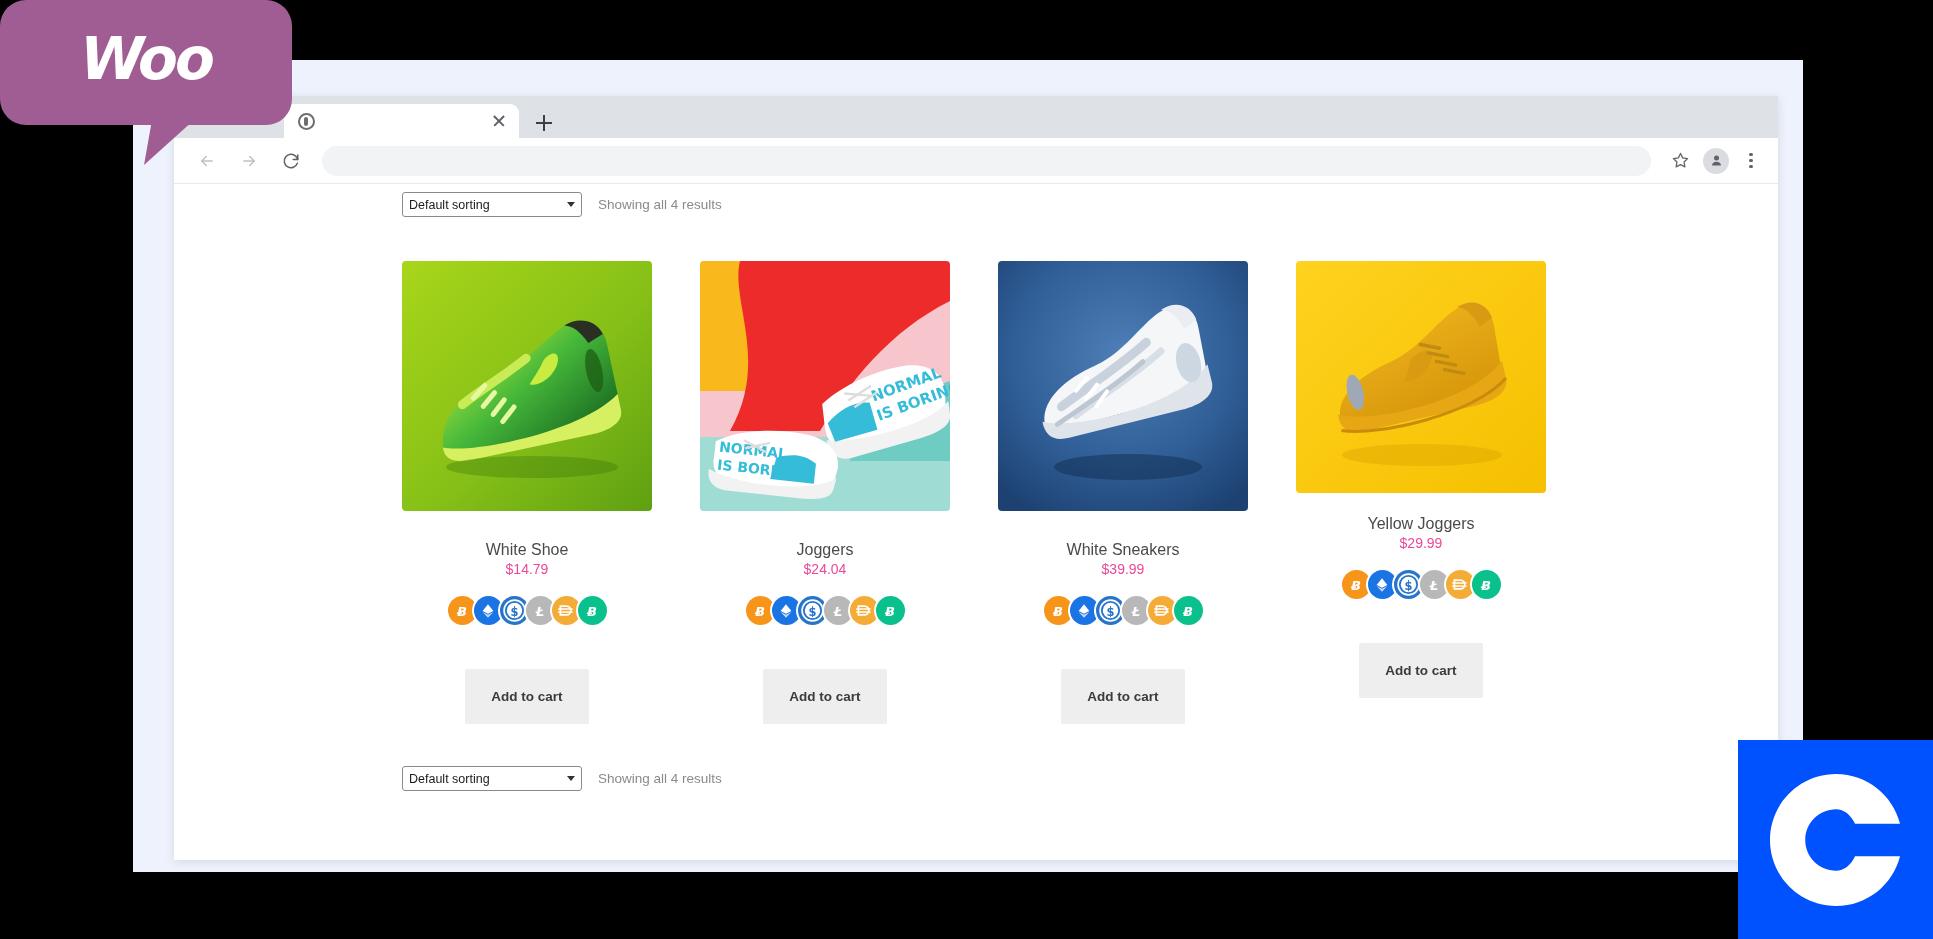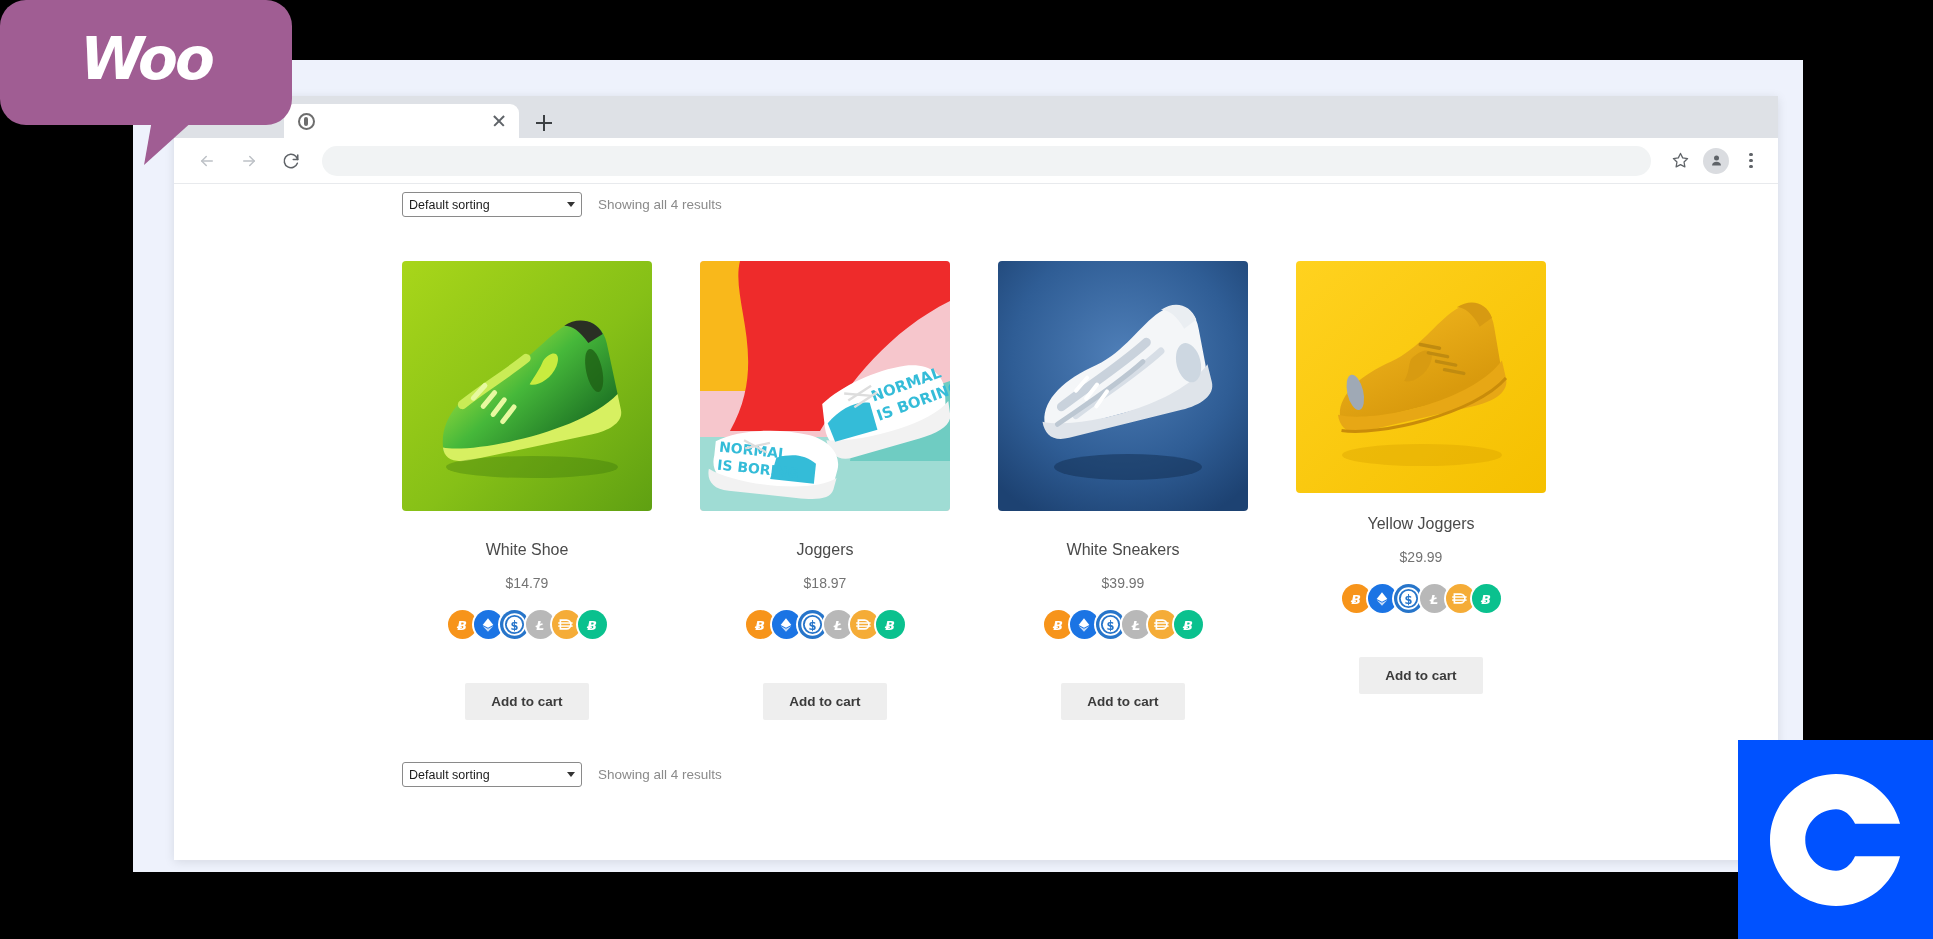--- a/index.html
+++ b/index.html
@@ -130,35 +130,35 @@
   }
   .product-img{
     width:250px;height:250px;border-radius:4px;overflow:hidden;
     position:relative;
   }
   .product-img svg{display:block;width:100%;height:100%;}
   .product-title{
     margin-top:30px;font-size:16px;color:#4a4a4a;font-weight:400;
   }
   .product-price{
-    margin-top:16px;font-size:14px;color:#737373;
+    margin-top:2px;font-size:14px;color:#ec4899;
   }
   .crypto-row{
     margin-top:19px;display:flex;align-items:center;
   }
   .crypto-icon{
     width:29px;height:29px;border-radius:50%;
     display:flex;align-items:center;justify-content:center;
     margin-left:-3px;cursor:pointer;position:relative;
     box-shadow:0 0 0 2px #ffffff;
   }
   .crypto-icon:first-child{margin-left:0;}
   .crypto-icon svg{display:block;}
   .add-to-cart{
-    margin-top:44px;padding:11px 26px;background:#eeeeee;
+    margin-top:44px;padding:20px 26px;background:#eeeeee;
     font-size:13.5px;color:#3b3b3b;border:none;border-radius:2px;
     cursor:pointer;font-family:"Liberation Sans", sans-serif;
     font-weight:700;
   }
   .card-shift-up .product-img{height:232px;}
   .card-shift-up .product-title{margin-top:22px;}
 
   #bottom-sorting{margin-top:42px;}
 
   
@@ -363,21 +363,21 @@
                   <text x="18" y="214">IS BORING</text>
               </g>
               <g stroke="#dddddd" stroke-width="2.2" fill="none">
                 <path d="M42 182 L66 192"></path>
                   <path d="M44 190 L68 182"></path>
               </g>
             </g>
           </svg>
         </div>
         <div class="product-title">Joggers</div>
-        <div class="product-price">$18.97</div>
+        <div class="product-price">$24.04</div>
         <div class="crypto-row">
             <div class="crypto-icon" style="background: rgb(247, 148, 26);">
               <svg width="18" height="18" viewBox="0 0 24 24">
                 <text x="12" y="18" font-size="17" font-weight="bold" font-style="italic" text-anchor="middle" fill="#fff" font-family="DejaVu Sans">Ƀ</text>
               </svg>
             </div>
             <div class="crypto-icon" style="background: rgb(27, 116, 228);">
               <svg width="16" height="16" viewBox="0 0 24 24">
                 <polygon points="12,2 20,12 12,16 4,12" fill="#fff"></polygon>
                 <polygon points="12,17.5 20,13.5 12,22 4,13.5" fill="#fff" opacity=".75"></polygon>

